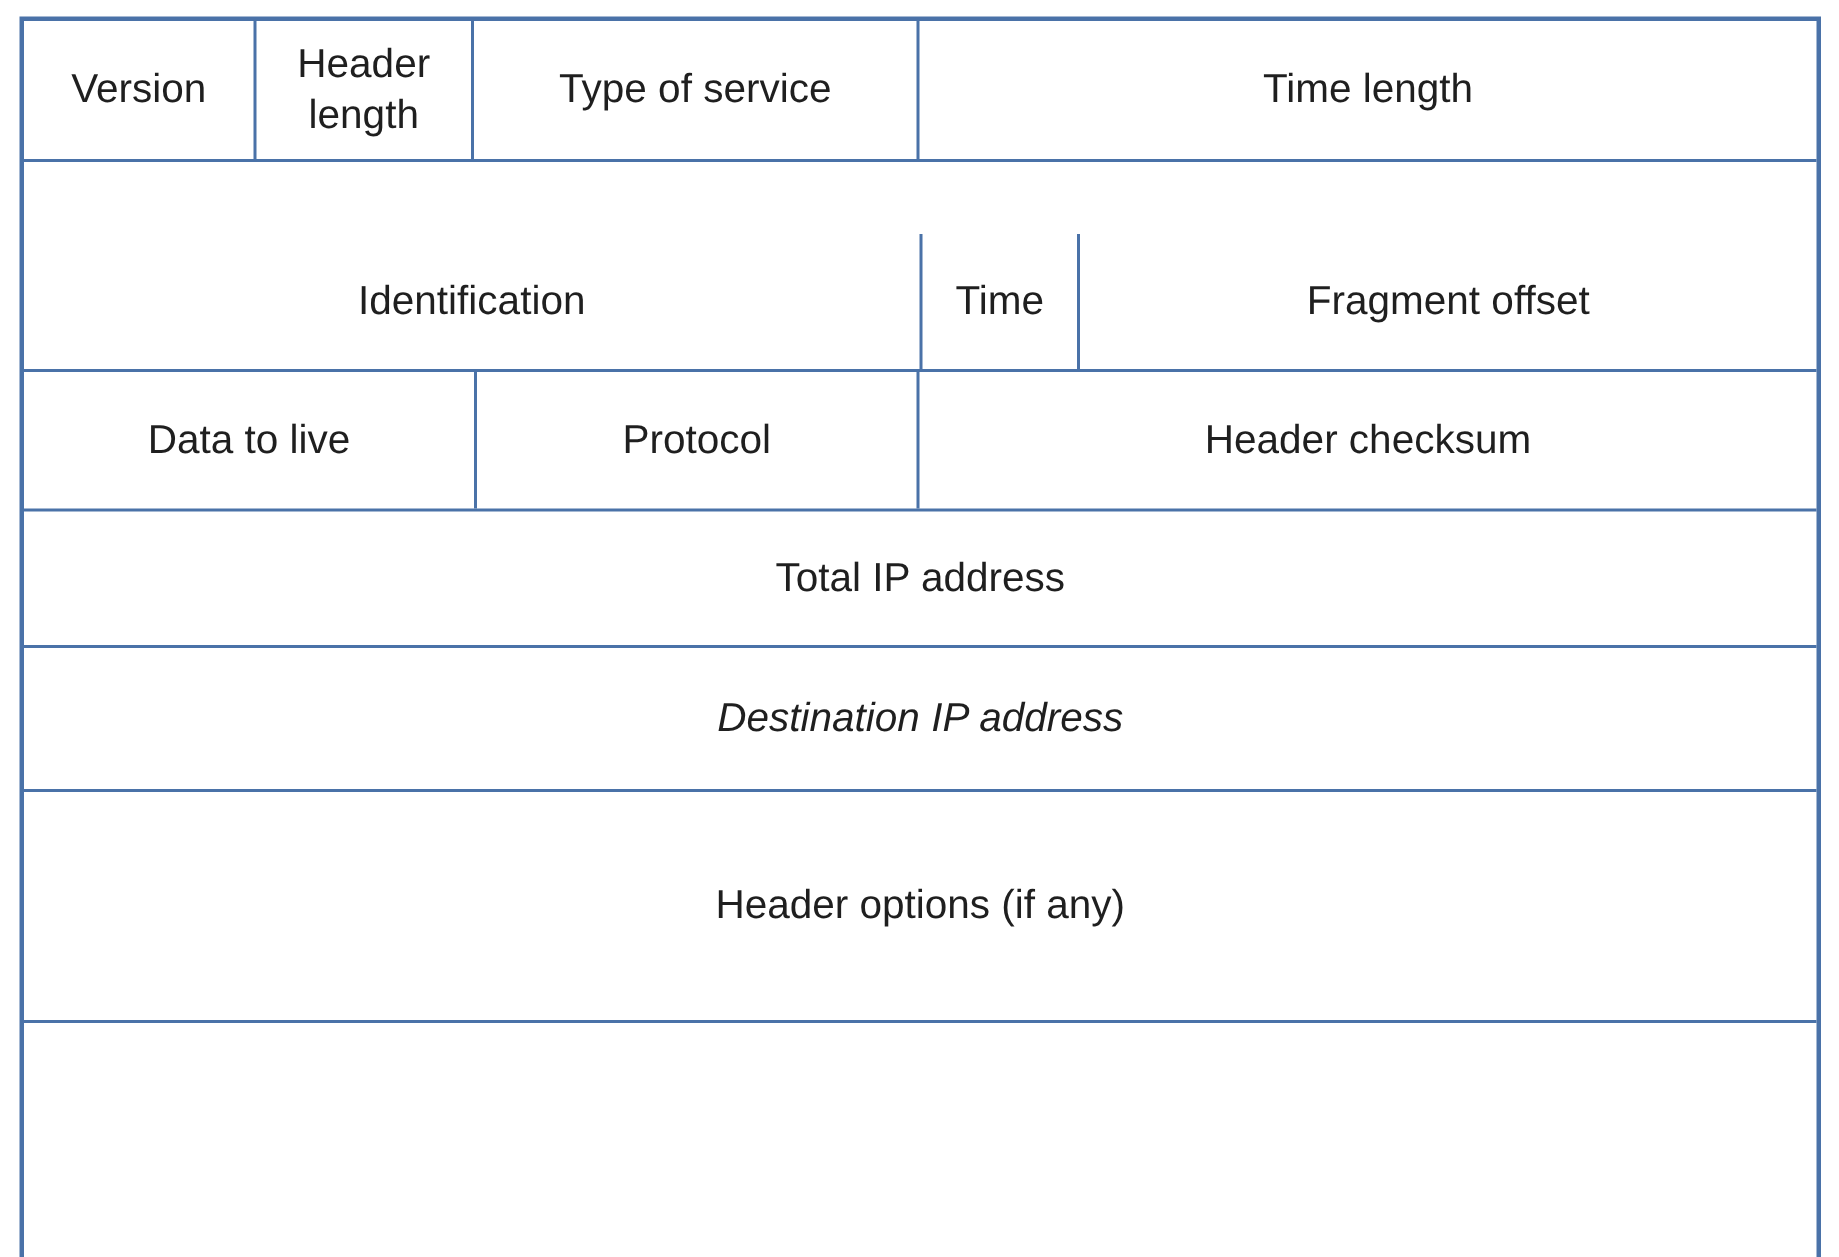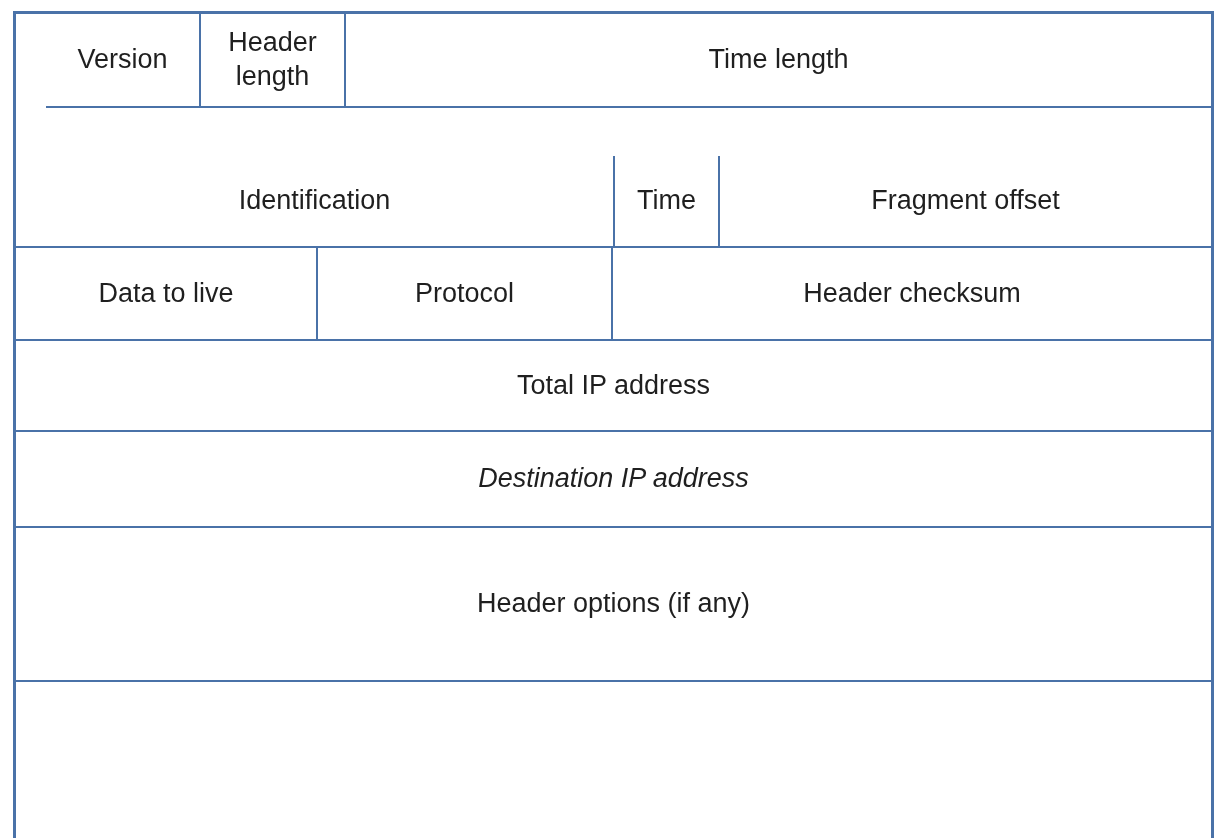--- a/index.html
+++ b/index.html
@@ -40,36 +40,37 @@
     font-size: 27px;
     line-height: 1.25;
     padding: 2px 6px;
     overflow: hidden;
   }
   .cell:last-child {
     border-right: none;
     flex: 1 1 auto;
   }
   
-  .r1 { height: 94px; margin-left: 30px; }
+  .r1 { height: 94px; }
   .r2 { height: 92px; margin-top: 48px; }
   .r3 { height: 93px; }
   .r4 { height: 91px; }
   .r5 { height: 96px; font-style: italic; }
   .r6 { height: 154px; }
   .r7 { height: 228px; align-items: flex-end; }
 </style>
 </head>
 <body>
 
 <div class="diagram">
 
   <div class="row r1">
     <div class="cell" style="flex:0 0 155px">Version</div>
     <div class="cell" style="flex:0 0 145px">Header length</div>
+    <div class="cell" style="flex:0 0 297px">Type of service</div>
     <div class="cell">Time length</div>
   </div>
 
   <div class="row r2">
     <div class="cell" style="flex:0 0 599px">Identification</div>
     <div class="cell" style="flex:0 0 105px">Time</div>
     <div class="cell">Fragment offset</div>
   </div>
 
   <div class="row r3">

